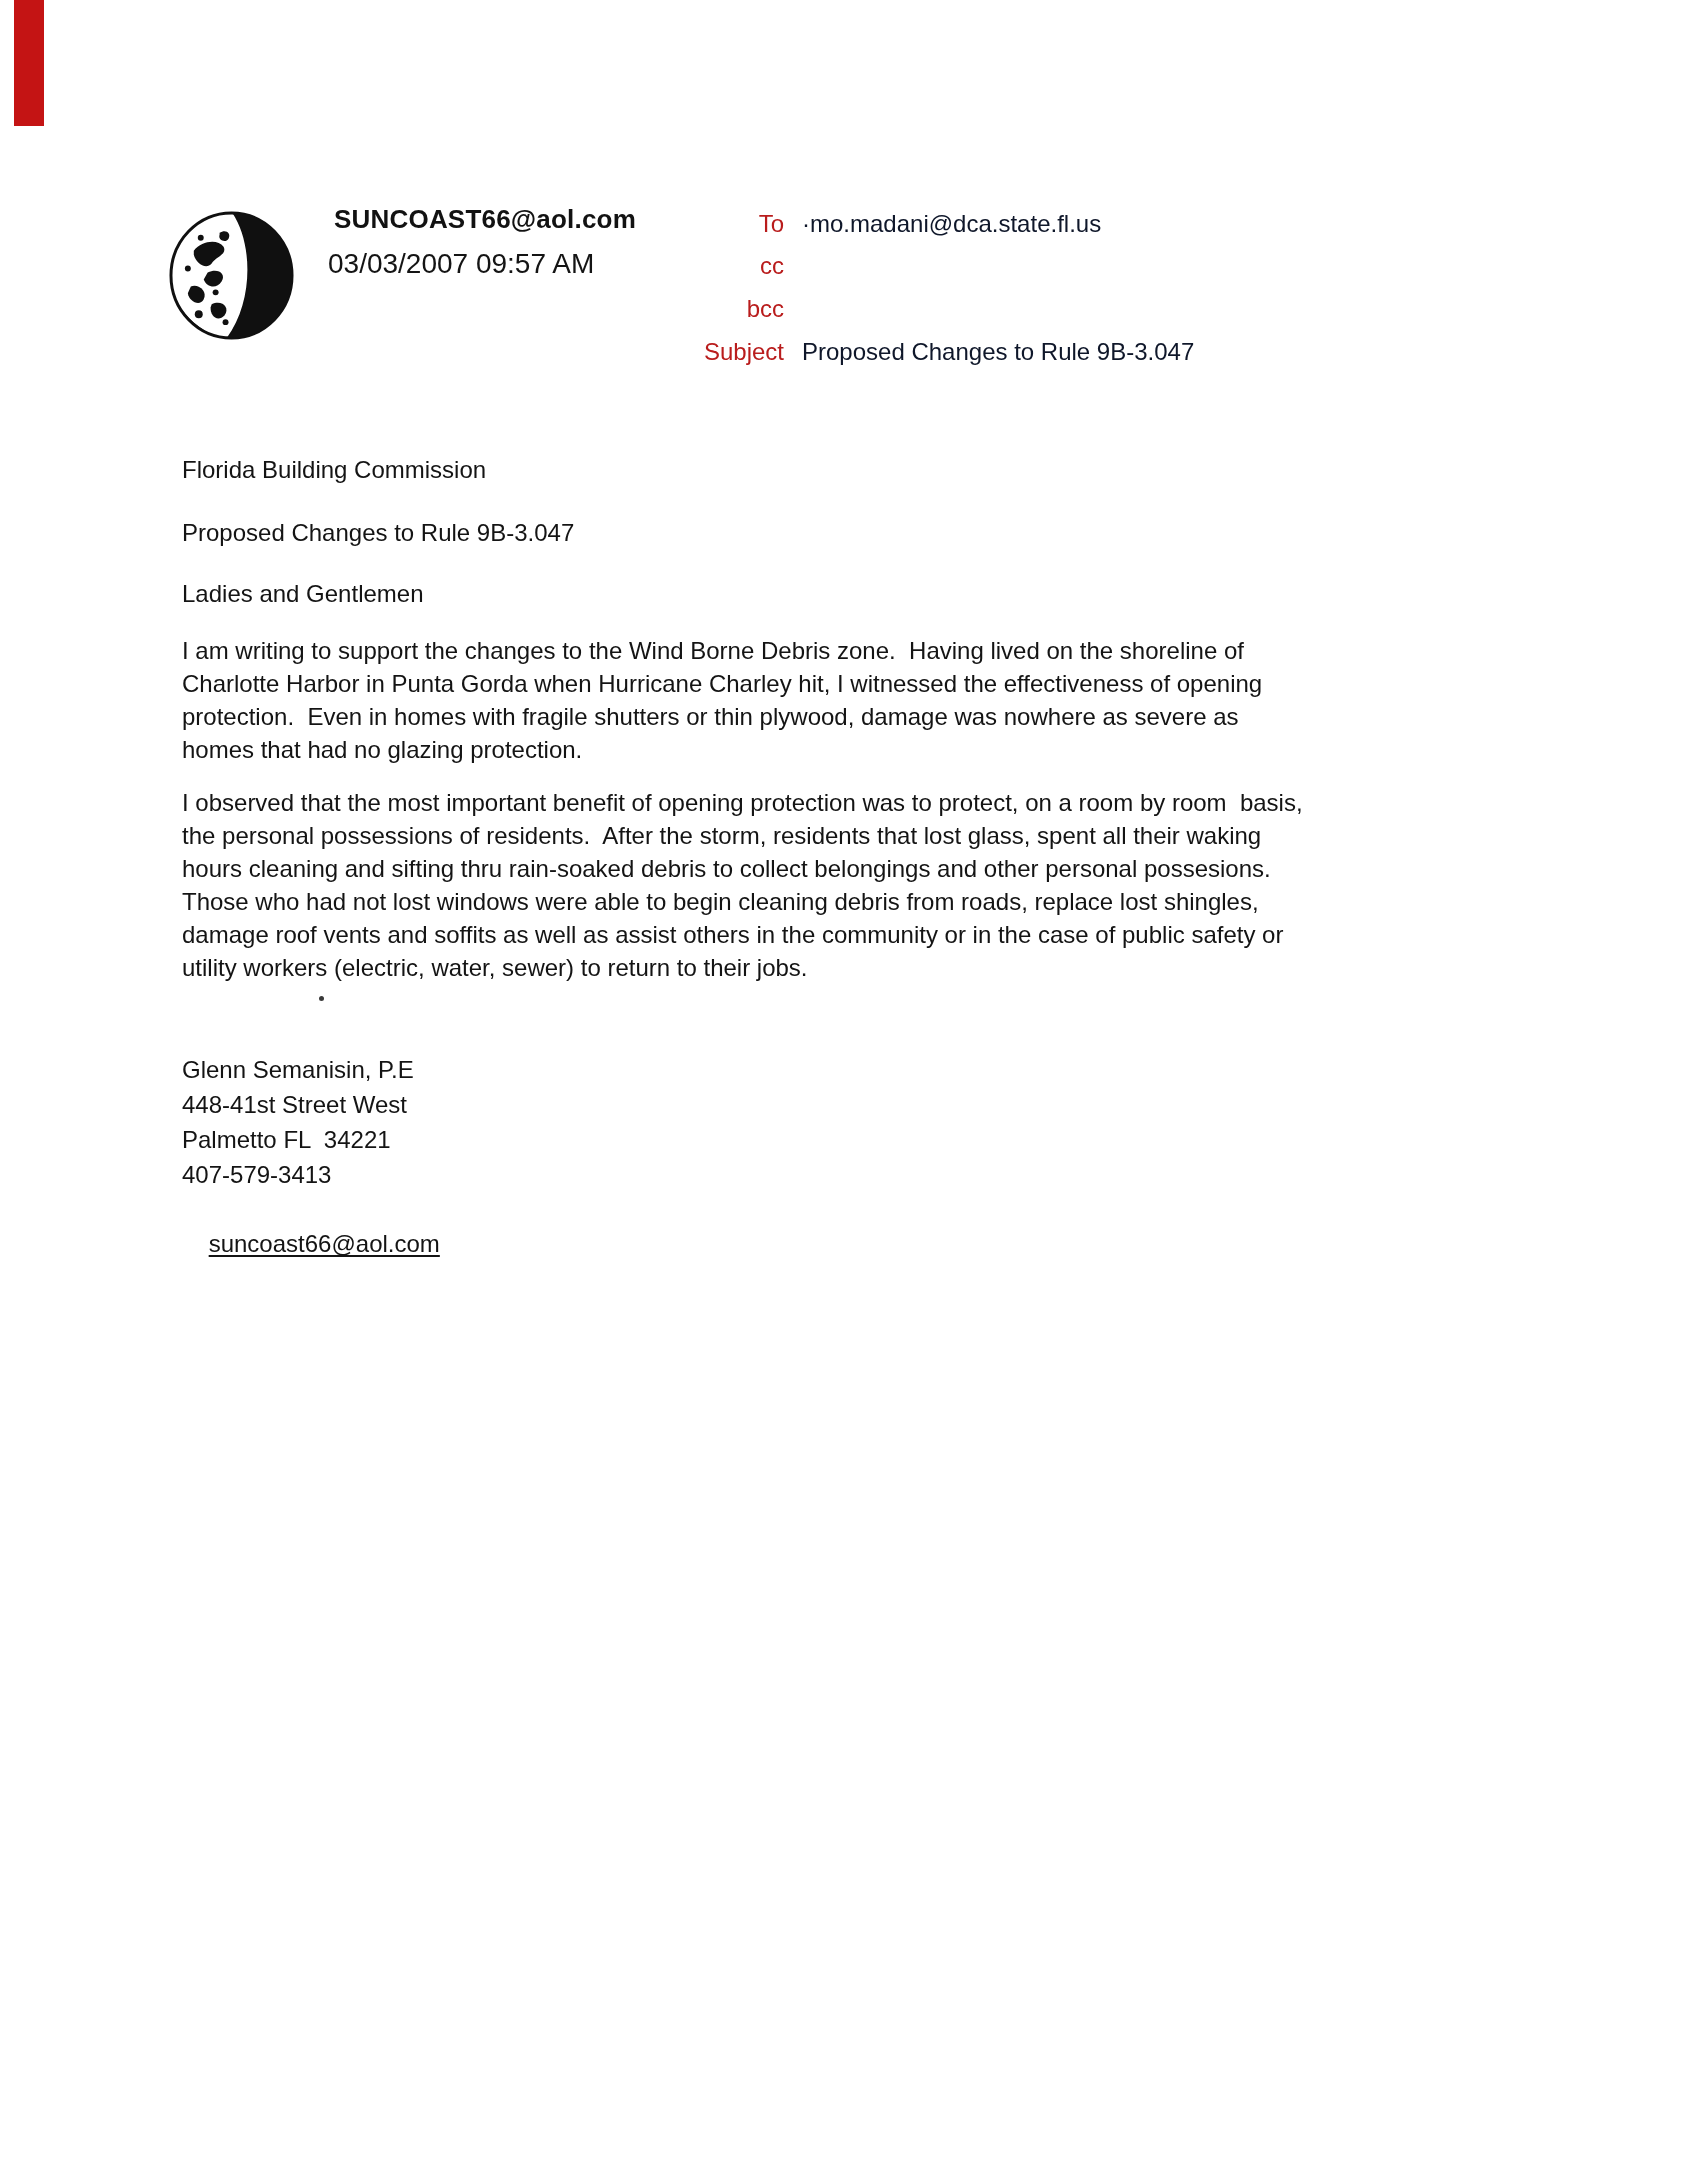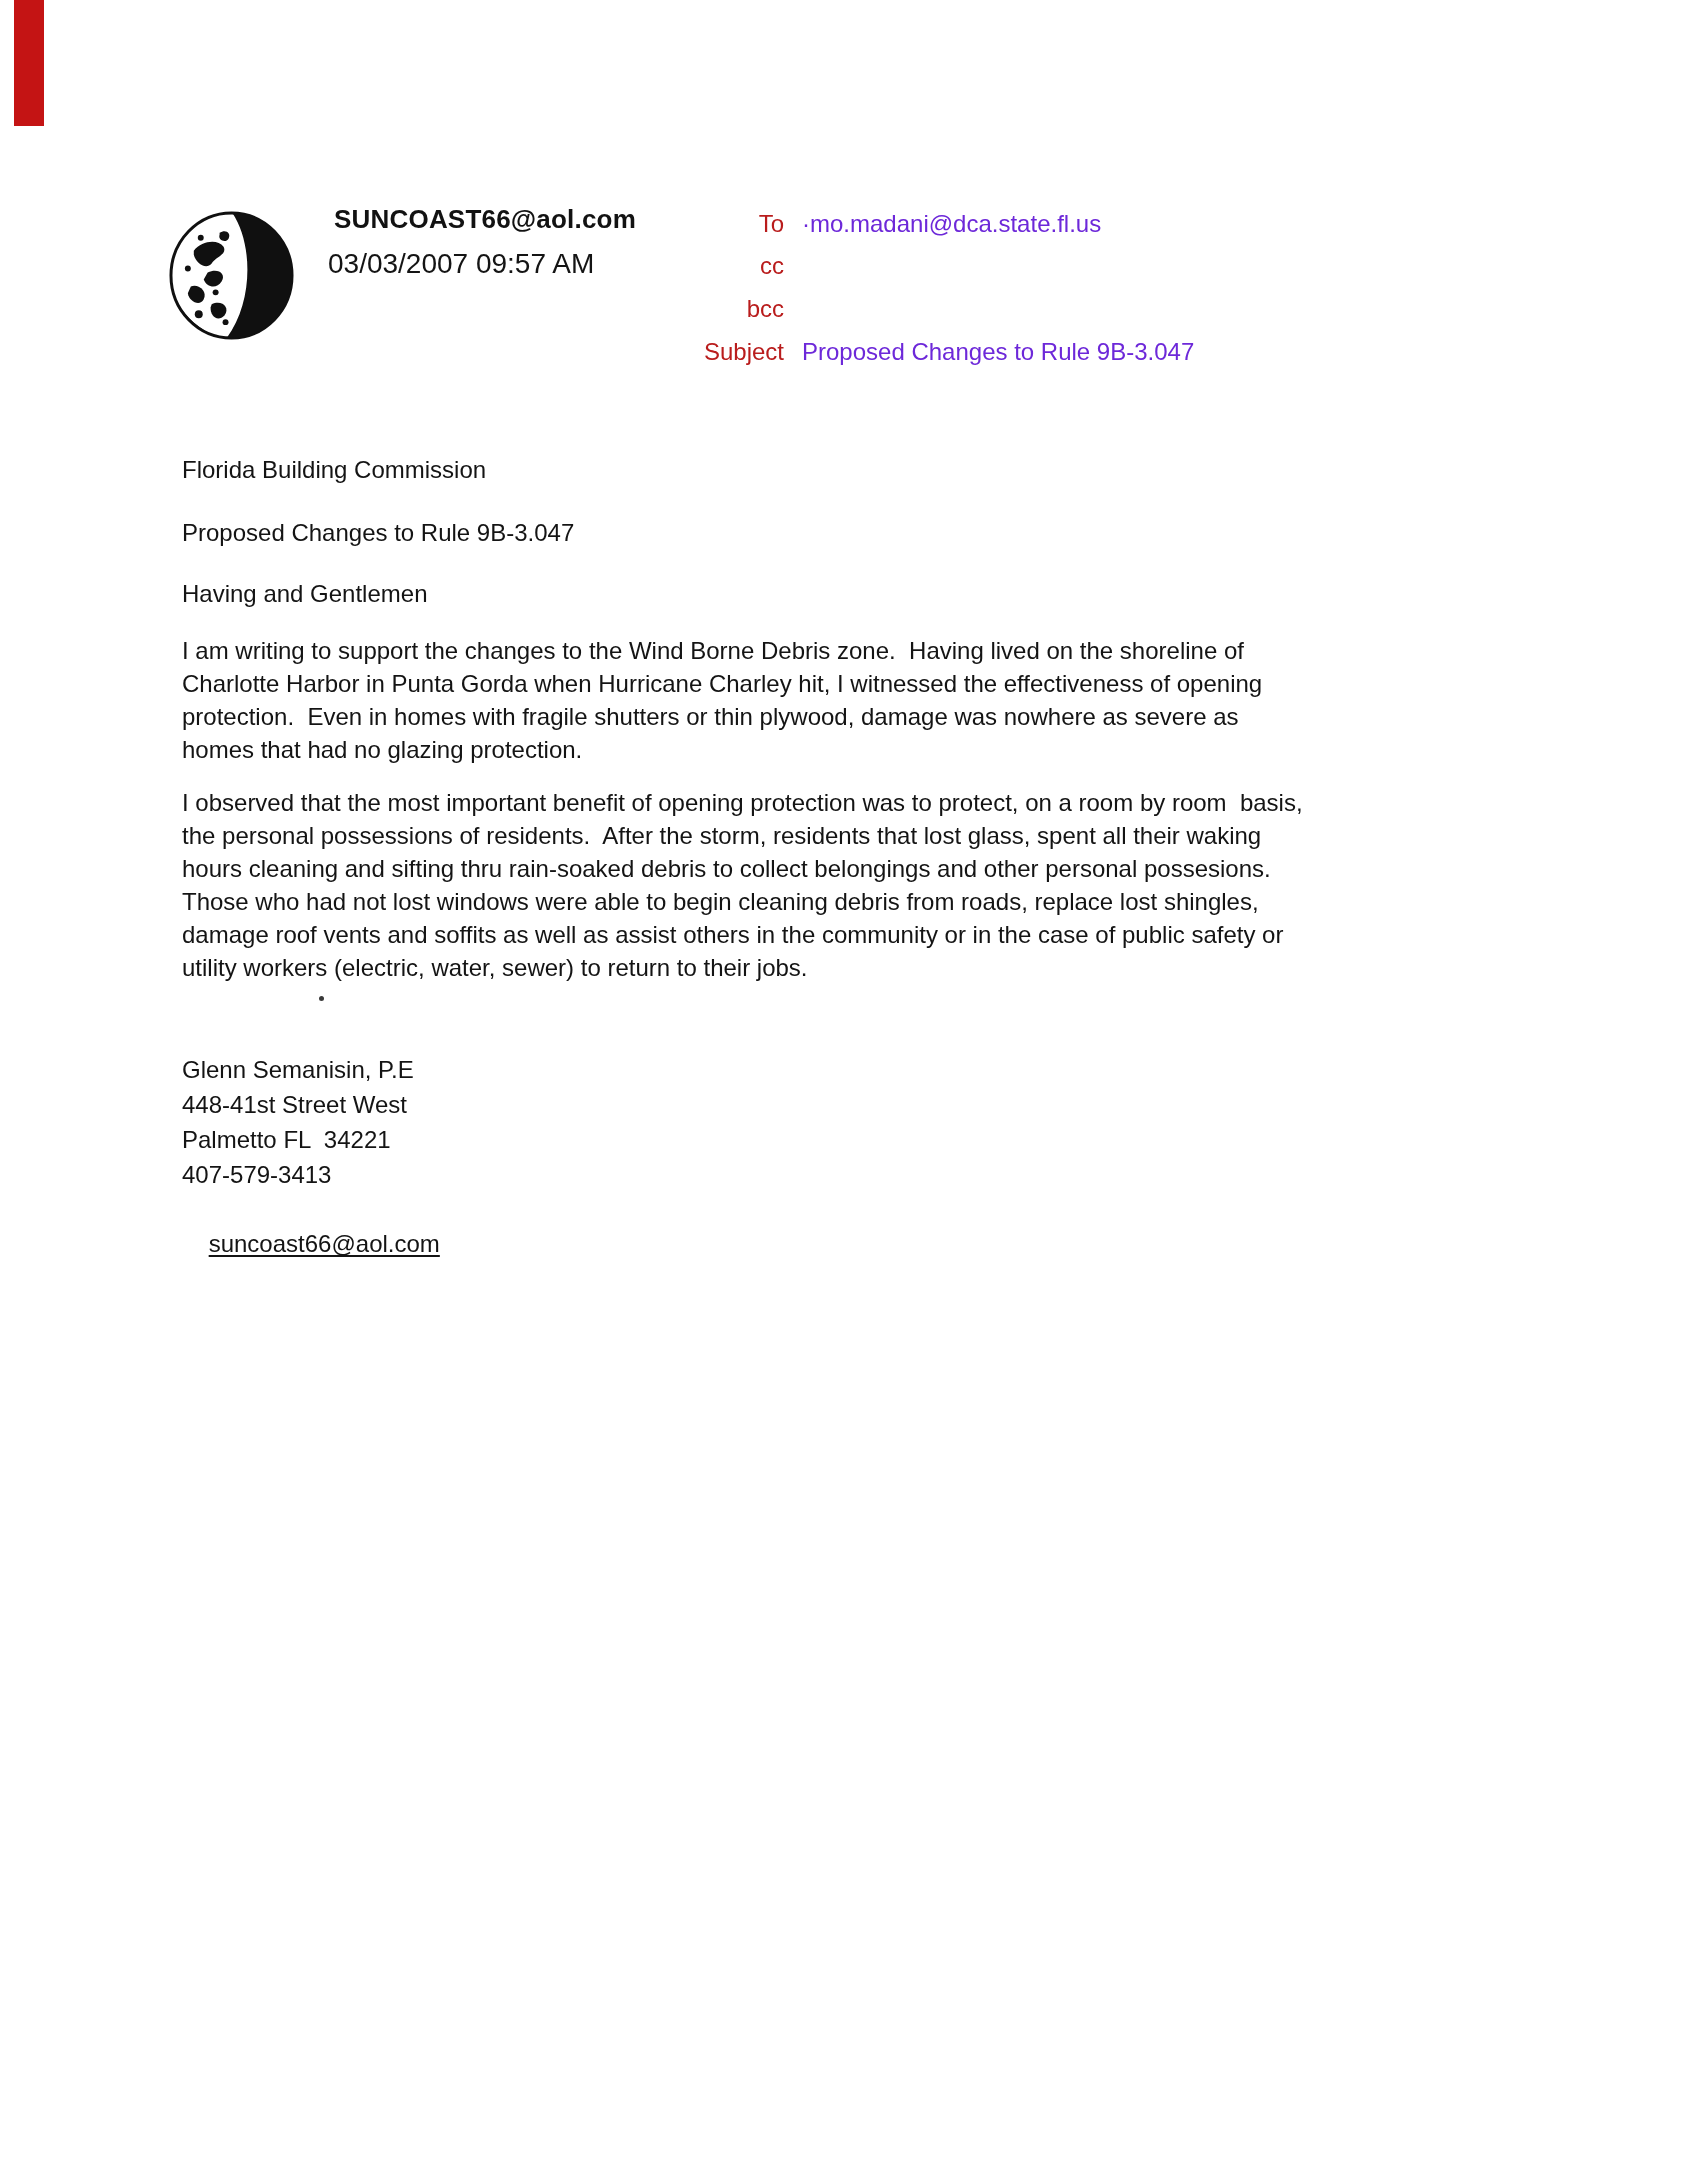--- a/index.html
+++ b/index.html
@@ -34,21 +34,21 @@
   #sent-date {
     position: absolute; left: 328px; top: 248px;
     font-size: 28px; color: #141414;
   }
   .field-label {
     position: absolute; left: 614px; width: 170px;
     text-align: right; font-size: 24px; color: #b91c1c;
   }
   .field-value {
     position: absolute; left: 802px;
-    font-size: 24px; color: #6d28d9;
+    font-size: 24px; color: #0f172a;
     white-space: pre;
   }
 
   
   .line-block {
     position: absolute; left: 182px;
     font-size: 24px; line-height: 33px; color: #141414;
     white-space: pre;
   }
   #signature-address { line-height: 35px; }
@@ -113,21 +113,21 @@
   <div class="field-value" style="top:252px"></div>
 
   <div class="field-label" style="top:295px">bcc</div>
   <div class="field-value" style="top:295px"></div>
 
   <div class="field-label" style="top:338px">Subject</div>
   <div class="field-value" style="top:338px">Proposed Changes to Rule 9B-3.047</div>
 
   <div class="line-block" style="top:453px">Florida Building Commission</div>
   <div class="line-block" style="top:516px">Proposed Changes to Rule 9B-3.047</div>
-  <div class="line-block" style="top:577px">Having and Gentlemen</div>
+  <div class="line-block" style="top:577px">Ladies and Gentlemen</div>
 
   <div class="line-block" style="top:634px">I am writing to support the changes to the Wind Borne Debris zone.  Having lived on the shoreline of
 Charlotte Harbor in Punta Gorda when Hurricane Charley hit, I witnessed the effectiveness of opening
 protection.  Even in homes with fragile shutters or thin plywood, damage was nowhere as severe as
 homes that had no glazing protection.</div>
   <div class="line-block" style="top:786px">I observed that the most important benefit of opening protection was to protect, on a room by room  basis,
 the personal possessions of residents.  After the storm, residents that lost glass, spent all their waking
 hours cleaning and sifting thru rain-soaked debris to collect belongings and other personal possesions.
 Those who had not lost windows were able to begin cleaning debris from roads, replace lost shingles,
 damage roof vents and soffits as well as assist others in the community or in the case of public safety or

